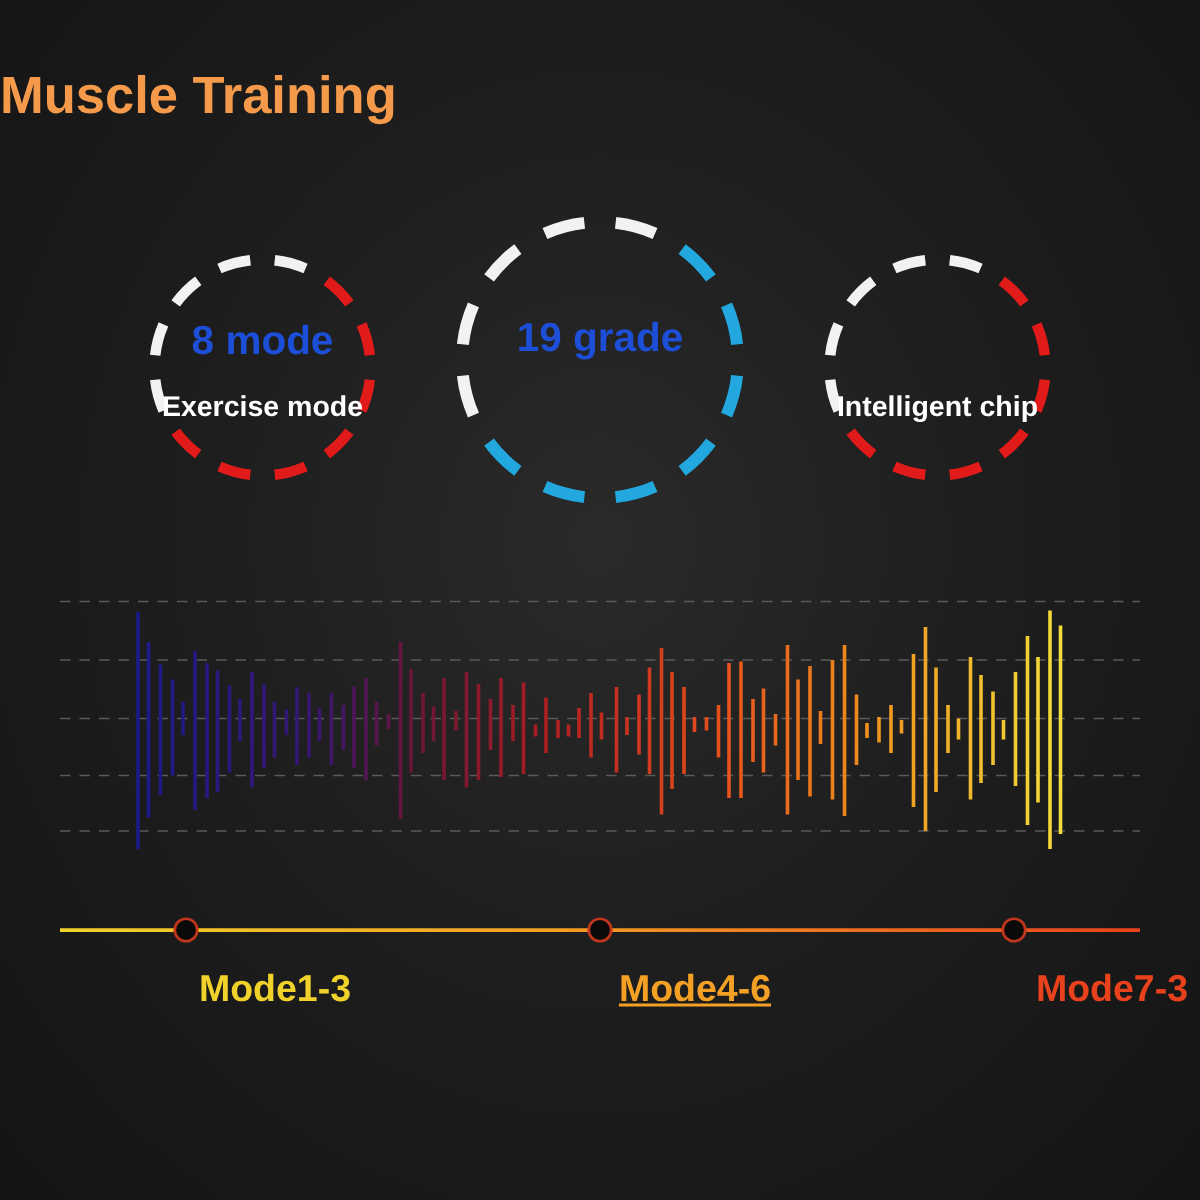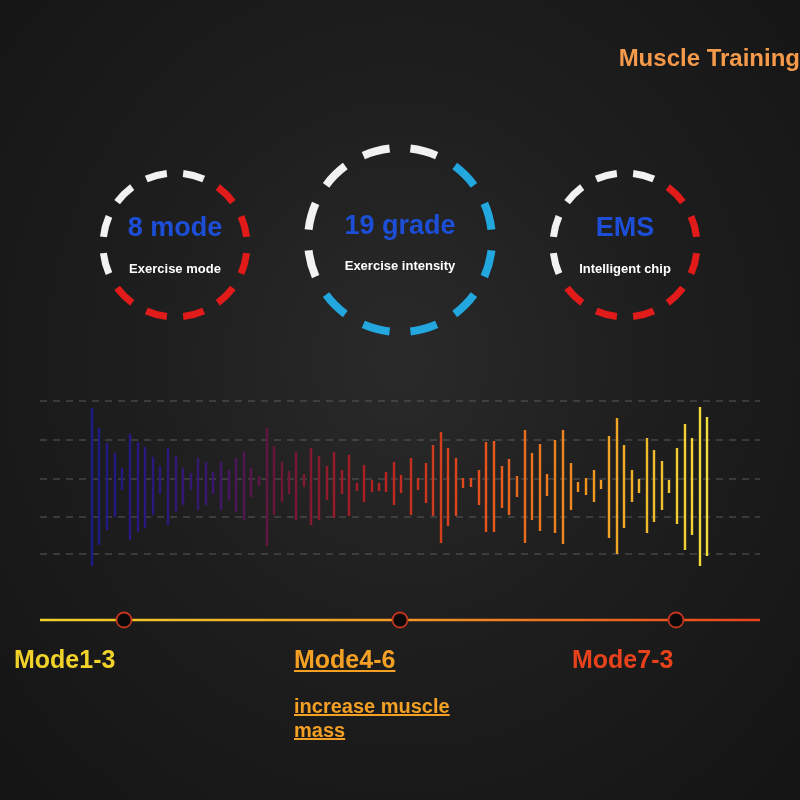--- a/index.html
+++ b/index.html
@@ -2,39 +2,39 @@
 <html><head>
 <meta charset="utf-8">
 <style>
   html, body { margin:0; padding:0; }
   body {
     width:800px; height:800px; overflow:hidden; position:relative;
     background: radial-gradient(ellipse at 50% 45%, #2a2a2a 0%, #1e1e1e 45%, #141414 100%);
     font-family: "Liberation Sans", sans-serif;
   }
   .title {
-    position:absolute; top:44px; left:0; width:800px; text-align:right;
-    font-size:24px; font-weight:bold; color:#f59a4b;
+    position:absolute; top:44px; left:0; width:800px; text-align:left;
+    font-size:35px; font-weight:bold; color:#f59a4b;
   }
   .ring {
     position:absolute; width:160px; height:160px;
   }
   .ring svg { position:absolute; left:0; top:0; }
   .ring .big {
     position:absolute; left:0; width:100%; text-align:center;
     font-weight:bold; color:#1d4ed8; font-size:27px; top:47px;
   }
   .ring .small {
     position:absolute; left:0; width:100%; text-align:center;
-    font-weight:bold; color:#ffffff; font-size:13px; top:96px;
+    font-weight:bold; color:#ffffff; font-size:19px; top:96px;
   }
   .wave { position:absolute; left:0; top:390px; width:800px; height:180px; }
   .timeline { position:absolute; left:0; top:605px; width:800px; height:30px; }
   .mode {
-    position:absolute; text-align:left; font-weight:bold;
+    position:absolute; text-align:right; font-weight:bold;
   }
   .mode .label { font-size:25px; display:block; }
   .mode .desc { font-size:20px; display:block; margin-top:20px; line-height:24px; }
 </style>
 </head>
 <body>
 
 <div class="title">Muscle Training</div>
 
 <div class="ring" id="ring0" style="left:95px; top:165px;">
@@ -64,38 +64,36 @@
       <path d="M154.72369638112335 26.045168823215974 A92 92 0 0 1 173.954831176784 45.276303618876625" fill="none" stroke-width="8" stroke="#22a7de"></path>
       <path d="M184.3695268434314 63.31508565887731 A92 92 0 0 1 191.40861072224607 89.58530433335255" fill="none" stroke-width="8" stroke="#22a7de"></path>
       <path d="M191.40861072224607 110.41469566664732 A92 92 0 0 1 184.3695268434314 136.68491434112264" fill="none" stroke-width="8" stroke="#22a7de"></path>
       <path d="M173.95483117678398 154.7236963811234 A92 92 0 0 1 154.72369638112343 173.95483117678396" fill="none" stroke-width="8" stroke="#22a7de"></path>
       <path d="M136.6849143411227 184.3695268434314 A92 92 0 0 1 110.41469566664738 191.40861072224607" fill="none" stroke-width="8" stroke="#22a7de"></path>
       <path d="M89.58530433335261 191.40861072224607 A92 92 0 0 1 63.31508565887743 184.36952684343146" fill="none" stroke-width="8" stroke="#22a7de"></path>
       <path d="M45.27630361887667 173.95483117678404 A92 92 0 0 1 26.045168823216088 154.72369638112352" fill="none" stroke-width="8" stroke="#22a7de"></path>
       <path d="M15.630473156568641 136.68491434112278 A92 92 0 0 1 8.591389277753947 110.41469566664746" fill="none" stroke-width="8" stroke="#f2f2f2"></path>
     </svg>
   <div class="big" style="top:70px;">19 grade</div>
-  <div class="small" style="top:118px;">Exercise intensity</div>
 </div>
 <div class="ring" id="ring2" style="left:545px; top:165px;">
   <svg width="160" height="160">
       <path d="M8.462826391285702 71.84936860871072 A72 72 0 0 1 13.971674644271076 51.290067037382265" fill="none" stroke-width="7" stroke="#f2f2f2"></path>
       <path d="M22.122306035560364 37.172759353903416 A72 72 0 0 1 37.172759353903395 22.12230603556037" fill="none" stroke-width="7" stroke="#f2f2f2"></path>
       <path d="M51.29006703738231 13.971674644271047 A72 72 0 0 1 71.8493686087107 8.462826391285702" fill="none" stroke-width="7" stroke="#f2f2f2"></path>
       <path d="M88.15063139128927 8.462826391285688 A72 72 0 0 1 108.70993296261773 13.971674644271076" fill="none" stroke-width="7" stroke="#f2f2f2"></path>
       <path d="M122.82724064609653 22.12230603556032 A72 72 0 0 1 137.87769396443966 37.172759353903444" fill="none" stroke-width="7" stroke="#e11a1a"></path>
       <path d="M146.0283253557289 51.290067037382244 A72 72 0 0 1 151.53717360871428 71.84936860871069" fill="none" stroke-width="7" stroke="#e11a1a"></path>
       <path d="M151.5371736087143 88.15063139128921 A72 72 0 0 1 146.02832535572892 108.70993296261773" fill="none" stroke-width="7" stroke="#e11a1a"></path>
       <path d="M137.87769396443963 122.82724064609658 A72 72 0 0 1 122.82724064609661 137.87769396443963" fill="none" stroke-width="7" stroke="#e11a1a"></path>
       <path d="M108.70993296261776 146.0283253557289 A72 72 0 0 1 88.15063139128924 151.5371736087143" fill="none" stroke-width="7" stroke="#e11a1a"></path>
       <path d="M71.84936860871073 151.5371736087143 A72 72 0 0 1 51.290067037382336 146.02832535572895" fill="none" stroke-width="7" stroke="#e11a1a"></path>
       <path d="M37.17275935390348 137.8776939644397 A72 72 0 0 1 22.12230603556042 122.82724064609667" fill="none" stroke-width="7" stroke="#e11a1a"></path>
       <path d="M13.971674644271104 108.70993296261783 A72 72 0 0 1 8.462826391285702 88.15063139128931" fill="none" stroke-width="7" stroke="#f2f2f2"></path>
     </svg>
-  <div class="big">EMS</div>
   <div class="small">Intelligent chip</div>
 </div>
 
 <svg class="wave" id="wave" width="800" height="180" viewBox="0 390 800 180">
     <defs>
       <linearGradient id="wg" gradientUnits="userSpaceOnUse" x1="88" x2="712" y1="0" y2="0">
         <stop offset="0" stop-color="#1a1a8c"></stop>
         <stop offset="0.2" stop-color="#3a1670"></stop>
         <stop offset="0.3" stop-color="#6a1538"></stop>
         <stop offset="0.45" stop-color="#b01e22"></stop>
@@ -205,20 +203,16 @@
     <circle cx="124" cy="620" r="7.5" fill="#0a0a0a" stroke="#c0351c" stroke-width="1.8"></circle>
     <circle cx="400" cy="620" r="7.5" fill="#0a0a0a" stroke="#c0351c" stroke-width="1.8"></circle>
     <circle cx="676" cy="620" r="7.5" fill="#0a0a0a" stroke="#c0351c" stroke-width="1.8"></circle>
   </svg>
 
 <div class="mode" id="mode0" style="left: 14px; width: 220px; top: 645px; color: rgb(240, 210, 42);">
   <span class="label">Mode1-3</span>
 </div>
 <div class="mode" id="mode1" style="left: 294px; width: 220px; top: 645px; color: rgb(243, 160, 36); text-decoration: underline;">
   <span class="label">Mode4-6</span>
-  <span class="desc">
-    <span>increase muscle</span><br>
-    <span>mass</span>
-  </span>
 </div>
 <div class="mode" id="mode2" style="left: 572px; width: 220px; top: 645px; color: rgb(232, 66, 28);">
   <span class="label">Mode7-3</span>
 </div>
 
 </body></html>

